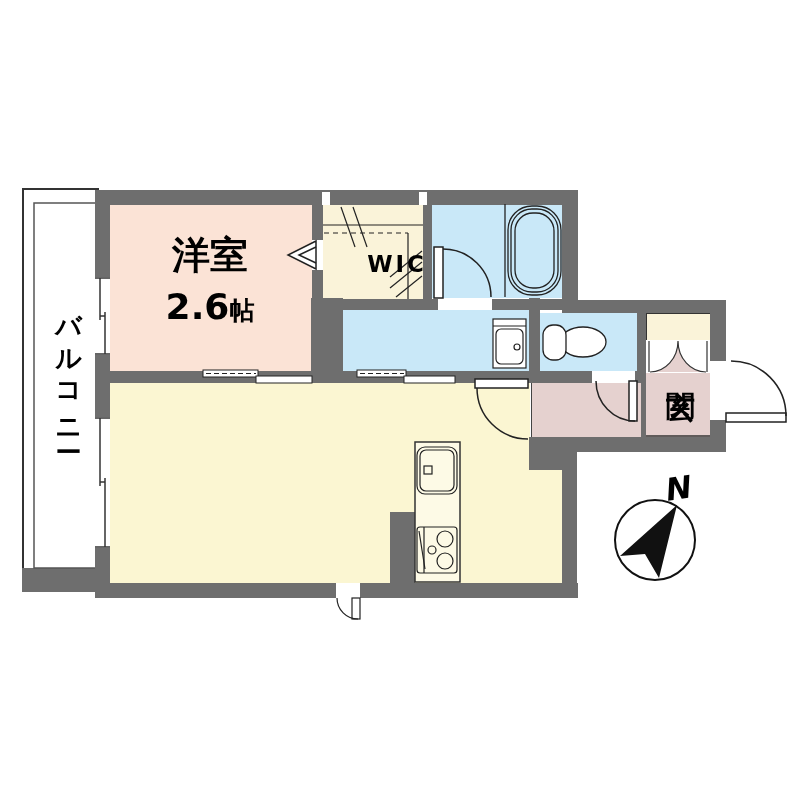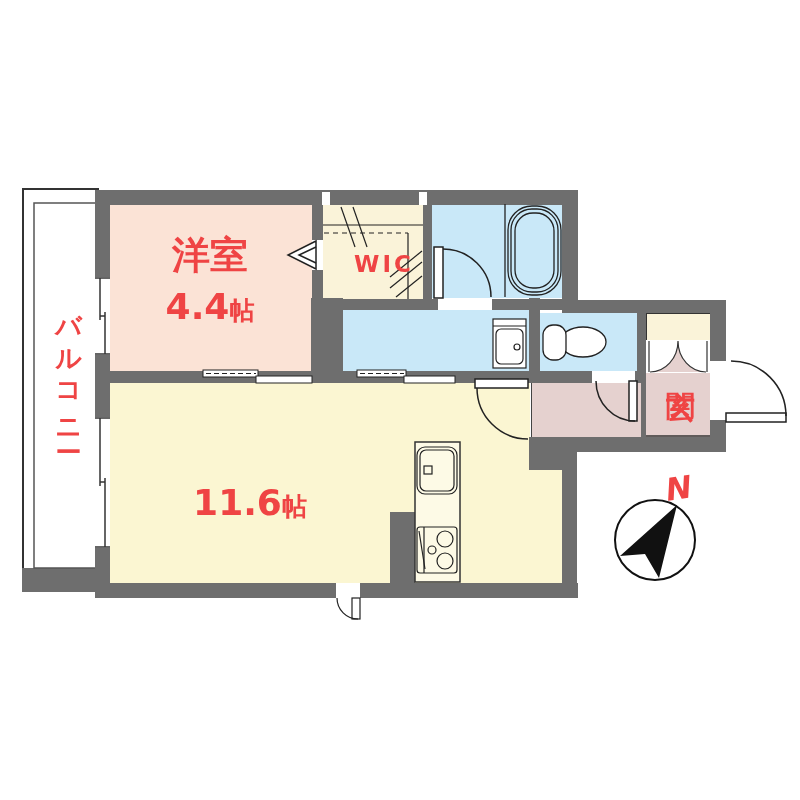--- a/index.html
+++ b/index.html
@@ -1,17 +1,17 @@
 <!DOCTYPE html>
 <html><head>
 <meta charset="utf-8">
 <style>
   html,body{margin:0;padding:0;background:#fff;}
   #plan{position:relative;width:800px;height:800px;background:#ffffff;overflow:hidden;
-        font-family:"DejaVu Sans","Liberation Sans",sans-serif;color:#ef4444;}
+        font-family:"DejaVu Sans","Liberation Sans",sans-serif;color:#000000;}
   .room{position:absolute;}
   .w{position:absolute;background:#6e6e6e;}
   .white{position:absolute;background:#ffffff;}
   .overlay{position:absolute;left:0;top:0;pointer-events:none;}
   .lbl{position:absolute;font-weight:bold;line-height:1.05;white-space:nowrap;}
   .vert{writing-mode:vertical-rl;text-orientation:mixed;letter-spacing:6px;}
   .ctr{text-align:center;}
   .unit{font-size:25px;}
 </style>
 </head>
@@ -175,30 +175,27 @@
     <g>
       <circle cx="655" cy="540" r="40" fill="#fff" stroke="#111" stroke-width="2"></circle>
       <path d="M 677 505 L 620 556 L 645 554 L 659 578 Z" fill="#111"></path>
     </g>
   </svg>
 
   <div class="lbl ctr" style="left:130px;top:236px;width:160px;font-size:38px;">
     <span>洋室</span>
   </div>
   <div class="lbl ctr" style="left:130px;top:288px;width:160px;font-size:36px;">
-    <span>4.4</span><span class="unit">帖</span>
-  </div>
-
-  <div class="lbl ctr" style="left:332px;top:252px;width:104px;font-size:23px;letter-spacing:3px;">
+    <span>2.6</span><span class="unit">帖</span>
+  </div>
+
+  <div class="lbl ctr" style="left:323px;top:252px;width:104px;font-size:23px;letter-spacing:3px;text-align:right;">
     <span>WIC</span>
   </div>
 
-  <div class="lbl ctr" style="left:150px;top:484px;width:200px;font-size:36px;">
-    <span>11.6</span><span class="unit">帖</span>
-  </div>
 
   <div class="lbl vert" style="left:40px;top:296px;width:42px;height:200px;font-size:26px;font-weight:bold;">
     <span>バルコニー</span>
   </div>
 
   <div class="lbl vert" style="left:660px;top:367px;width:36px;height:74px;font-size:29px;letter-spacing:2px;">
     <span>玄関</span>
   </div>
 
   <div class="lbl" style="left:666px;top:472px;font-size:31px;font-style:italic;transform:rotate(-8deg);">

